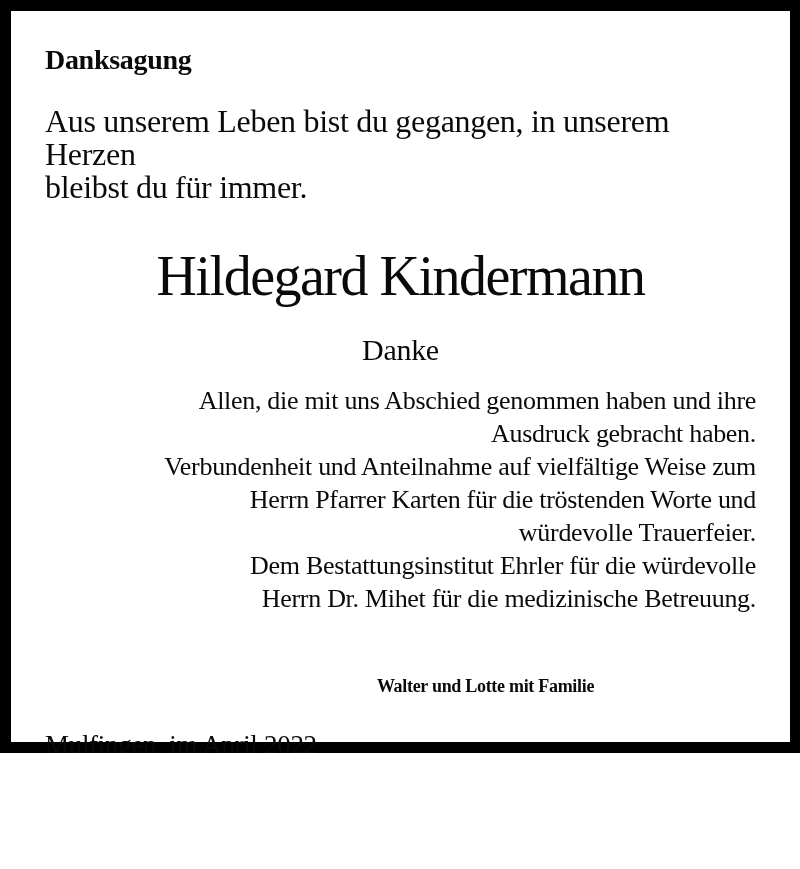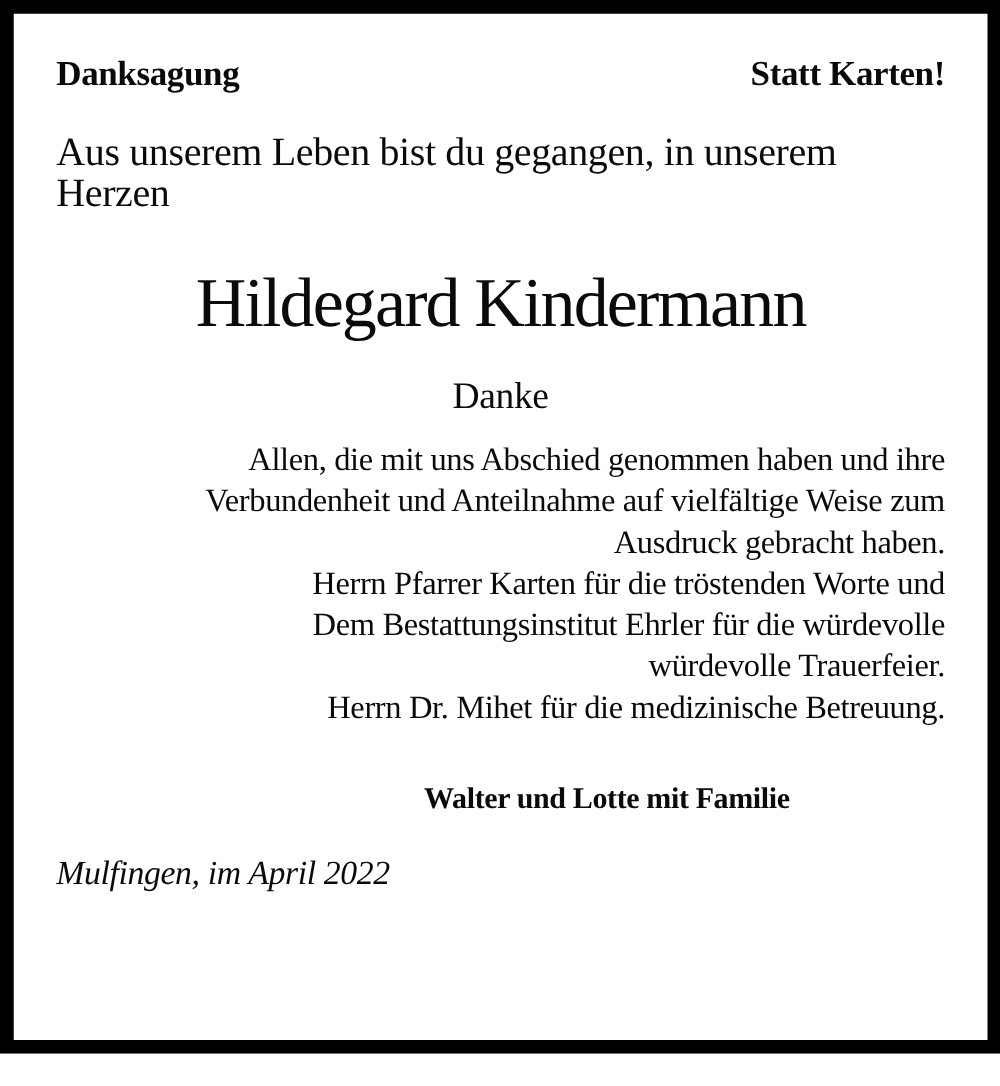--- a/index.html
+++ b/index.html
@@ -3,21 +3,21 @@
 <meta charset="utf-8">
 <style>
   html, body {
     margin: 0;
     padding: 0;
     background: #ffffff;
   }
   .page {
     position: relative;
     width: 800px;
-    height: 843px;
+    height: 753px;
     box-sizing: border-box;
     background: #000000;
     overflow: hidden;
   }
   .card {
     position: absolute;
     top: 11px;
     left: 11px;
     right: 10px;
     bottom: 11px;
@@ -63,61 +63,60 @@
     font-weight: normal;
     line-height: 36px;
   }
   .thanks-block {
     margin-top: 16px;
     font-size: 26px;
     line-height: 33px;
     text-align: right;
   }
   .signature {
-    margin-top: 40px;
+    margin-top: 54px;
     padding-left: 170px;
     text-align: center;
-    font-size: 24px;
+    font-size: 18px;
     font-weight: bold;
     line-height: 34px;
   }
   .dateline {
     margin-top: 25px;
     font-size: 27px;
     line-height: 34px;
-    font-style: italic;
   }
 </style>
 </head>
 <body>
 
 <div class="page">
   <div class="card">
 
     <div class="header-row">
       <span>Danksagung</span>
-      <span>Statt Karten!</span>
     </div>
 
     <div class="epigraph">
         <div>Aus unserem Leben bist du gegangen, in unserem Herzen</div>
+        <div>bleibst du für immer.</div>
       </div>
 
     <div class="deceased-name">Hildegard Kindermann</div>
 
 
     <div class="thanks-heading">Danke</div>
 
     <div class="thanks-block">
         <div>Allen, die mit uns Abschied genommen haben und ihre</div>
+        <div>Ausdruck gebracht haben.</div>
         <div>Verbundenheit und Anteilnahme auf vielfältige Weise zum</div>
-        <div>Ausdruck gebracht haben.</div>
         <div>Herrn Pfarrer Karten für die tröstenden Worte und</div>
+        <div>würdevolle Trauerfeier.</div>
         <div>Dem Bestattungsinstitut Ehrler für die würdevolle</div>
-        <div>würdevolle Trauerfeier.</div>
         <div>Herrn Dr. Mihet für die medizinische Betreuung.</div>
       </div>
 
     <div class="signature">Walter und Lotte mit Familie</div>
 
     <div class="dateline">Mulfingen, im April 2022</div>
 
   </div>
 </div>
 

